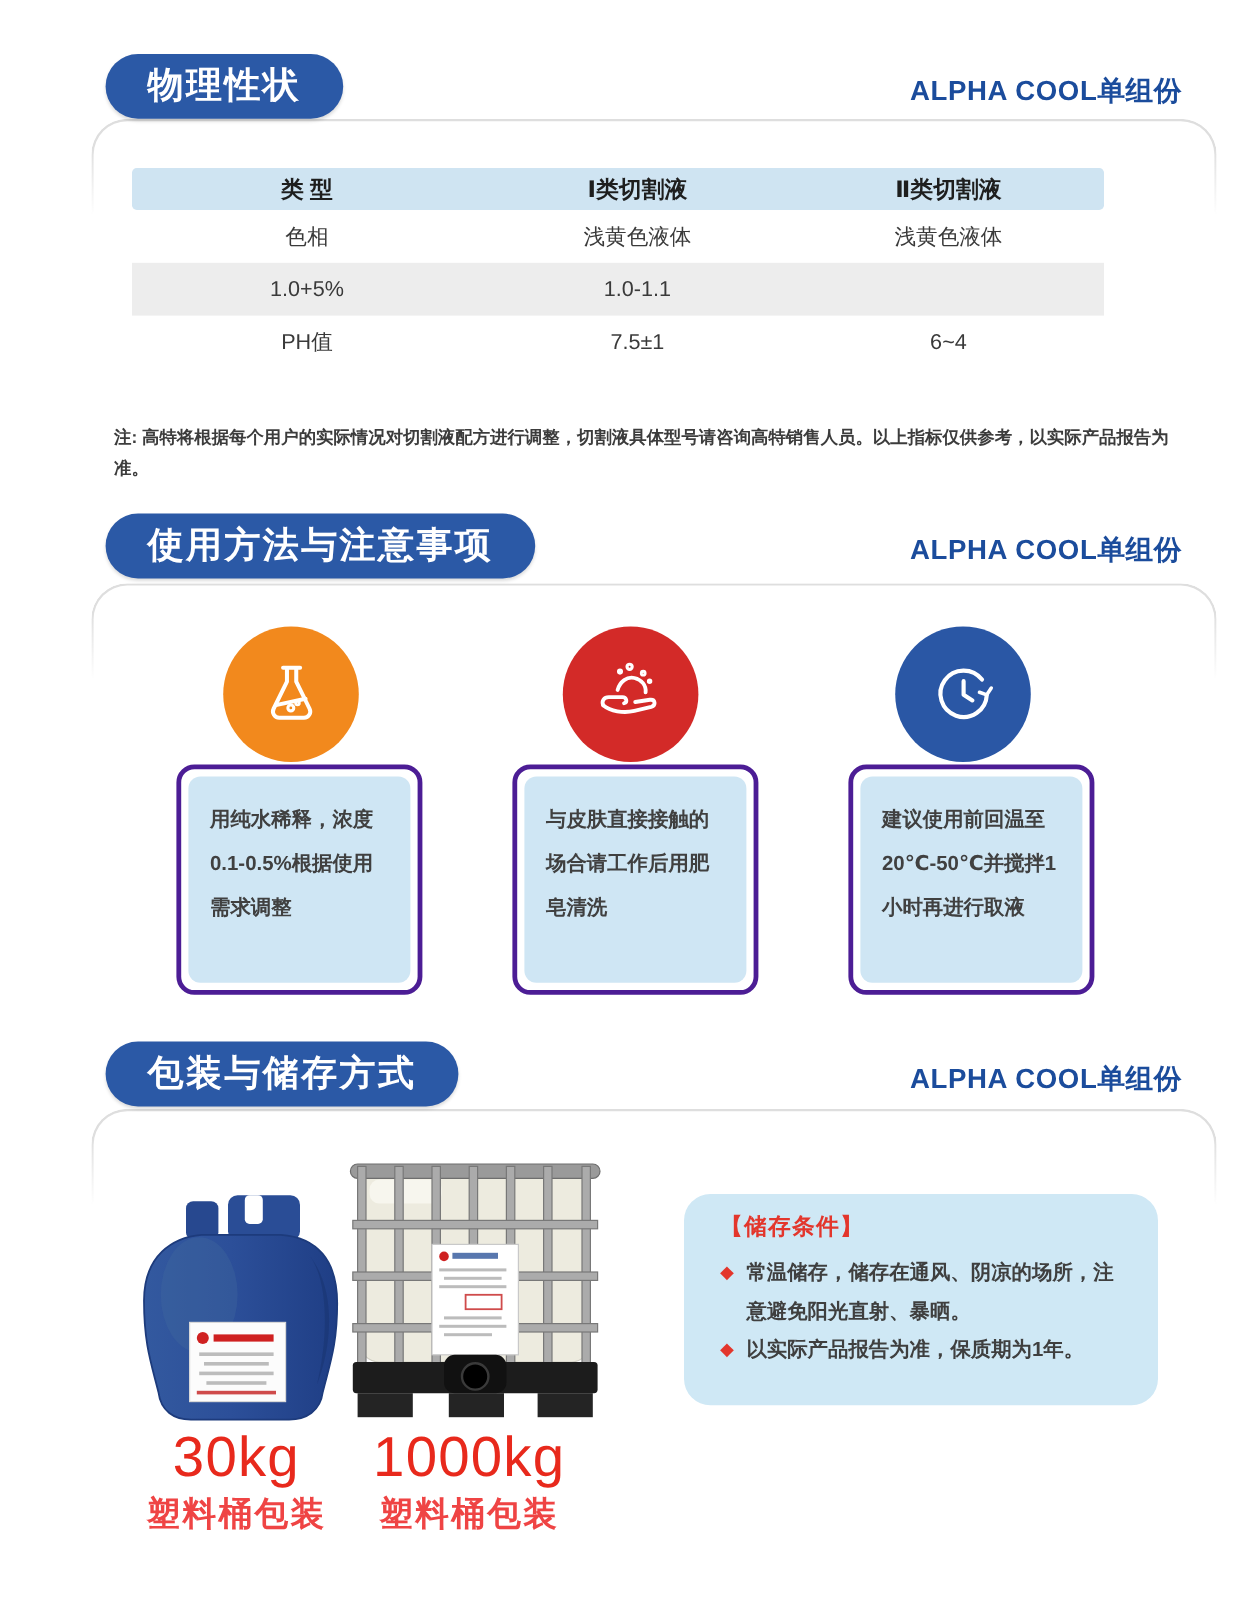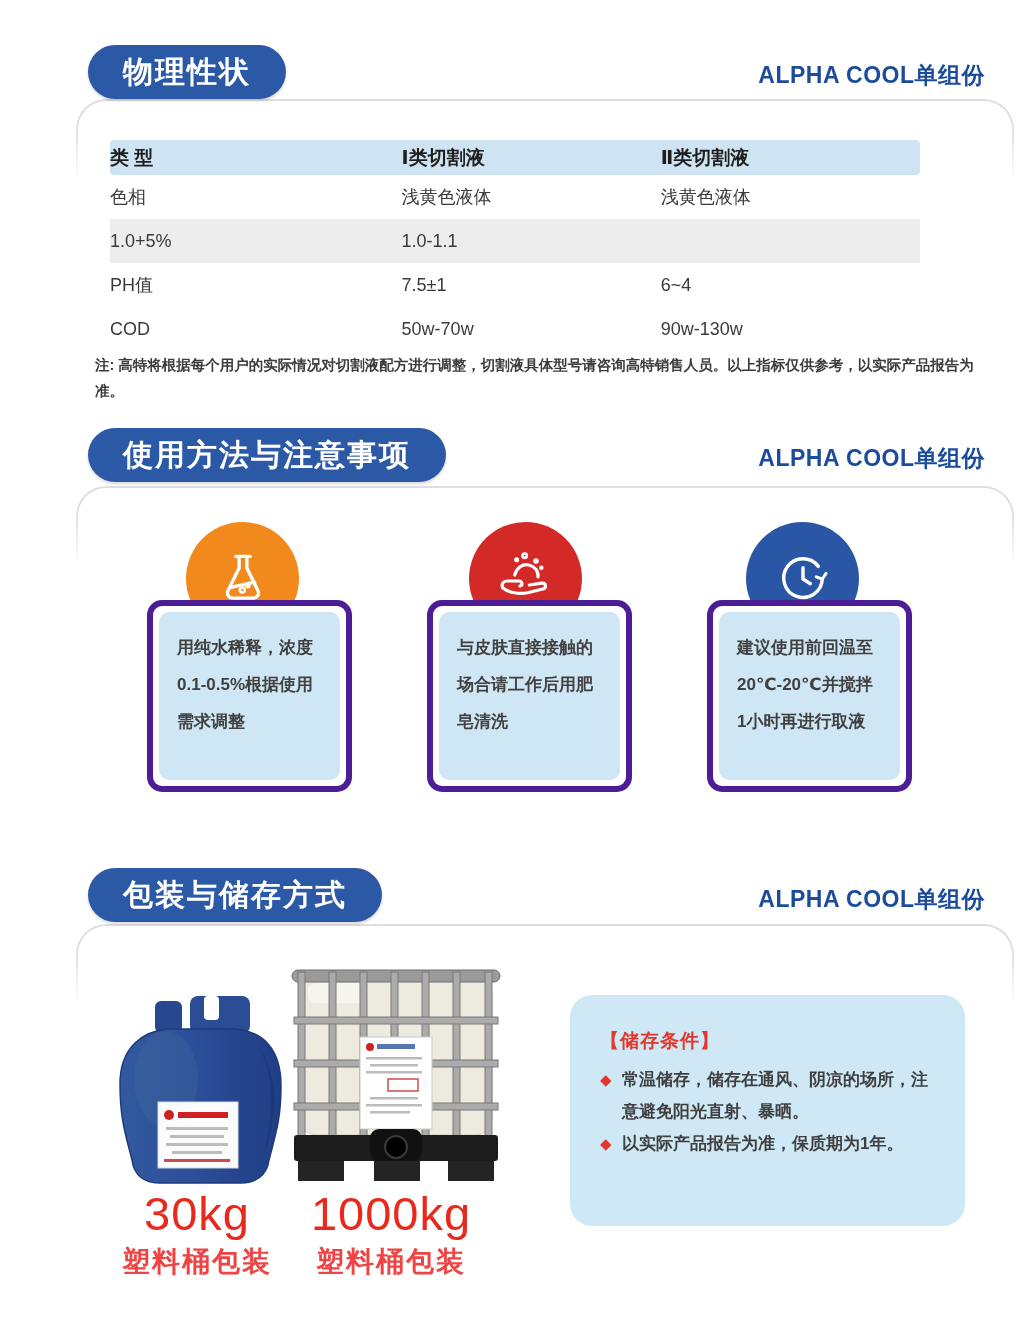--- a/index.html
+++ b/index.html
@@ -15,44 +15,44 @@
 
   .badge{position:absolute;left:88px;background:#2b59a6;color:#fff;font-weight:700;
     font-size:30px;line-height:54px;height:54px;padding:0 35px;border-radius:27px;
     letter-spacing:2px;white-space:nowrap;box-shadow:0 2px 3px rgba(0,0,0,.15);z-index:3;}
   .brand{position:absolute;right:43px;color:#1b4c9c;font-weight:700;font-size:23px;
     letter-spacing:.5px;white-space:nowrap;}
 
   
   .ptable{position:absolute;left:110px;top:140px;width:810px;font-size:18px;}
   .prow{display:grid;grid-template-columns:36% 32% 32%;align-items:center;}
-  .prow>div{padding:0 0;}
+  .prow>div{text-align:center;padding:0 0;}
   .phead{background:#cfe4f2;height:35px;font-weight:700;color:#1e1e1e;font-size:19px;border-radius:4px;}
   .pr{height:44px;color:#3a3a3a;}
   .pr.alt{background:#ededed;}
 
   .note{position:absolute;left:95px;top:352px;width:882px;font-size:14.5px;
     font-weight:600;color:#3c3c3c;line-height:26px;}
 
   
   .circle{position:absolute;width:113px;height:113px;border-radius:50%;top:522px;
     display:flex;align-items:center;justify-content:center;}
   .c-orange{background:#f2891d;}
   .c-red{background:#d32a28;}
   .c-blue{background:#2a57a5;}
 
-  .ucard{position:absolute;top:600px;width:205px;height:192px;border:6px solid #4c1d95;
+  .ucard{position:absolute;top:637px;width:205px;height:192px;border:4px solid #4c1d95;
     border-radius:15px;background:#fff;box-sizing:border-box;}
   .ucard .fill{position:absolute;left:6px;top:6px;right:6px;bottom:6px;background:#cfe6f4;
     border-radius:10px;padding:17px 18px;box-sizing:border-box;
     font-size:17px;font-weight:700;color:#404040;line-height:37px;}
 
   
-  .storage{position:absolute;left:570px;top:995px;width:395px;height:231px;background:#cfe8f5;
-    border-radius:22px;box-sizing:border-box;padding:33px 28px 0 30px;}
+  .storage{position:absolute;left:570px;top:995px;width:395px;height:176px;background:#cfe8f5;
+    border-radius:22px;box-sizing:border-box;padding:14px 28px 0 30px;}
   .storage .stitle{color:#e3362c;font-weight:700;font-size:19px;margin-bottom:10px;letter-spacing:1px;}
   .bullet{position:relative;padding-left:22px;font-size:17px;font-weight:700;color:#3f3f3f;line-height:32px;}
   .diamond{position:absolute;left:0;top:0;color:#e3362c;font-size:15px;}
 
   .weight{position:absolute;top:1186px;font-size:47px;font-weight:400;color:#e8291c;
     text-align:center;letter-spacing:1px;}
   .caption{position:absolute;top:1243px;font-size:28px;font-weight:800;color:#ef4444;
     text-align:center;letter-spacing:2px;}
 </style>
 </head>
@@ -74,25 +74,20 @@
     <div>浅黄色液体</div>
   </div>
   <div class="prow pr alt">
     <div>1.0+5%</div>
     <div>1.0-1.1</div>
   </div>
   <div class="prow pr">
     <div>PH值</div>
     <div>7.5±1</div>
     <div>6~4</div>
-  </div>
-  <div class="prow pr">
-    <div>COD</div>
-    <div>50w-70w</div>
-    <div>90w-130w</div>
   </div>
 </div>
 
 <div class="note">注: 高特将根据每个用户的实际情况对切割液配方进行调整，切割液具体型号请咨询高特销售人员。以上指标仅供参考，以实际产品报告为准。</div>
 
 <div class="sec-cap" style="top:486px"></div>
 <div class="badge" style="top:428px">使用方法与注意事项</div>
 <div class="brand" style="top:443px">ALPHA COOL单组份</div>
 
 <div class="circle c-orange" style="left:186px">
@@ -123,21 +118,21 @@
   </svg>
 </div>
 
 <div class="ucard" style="left:147px">
   <div class="fill">用纯水稀释，浓度0.1-0.5%根据使用需求调整</div>
 </div>
 <div class="ucard" style="left:427px">
   <div class="fill">与皮肤直接接触的场合请工作后用肥皂清洗</div>
 </div>
 <div class="ucard" style="left:707px">
-  <div class="fill">建议使用前回温至20℃-20℃并搅拌1小时再进行取液</div>
+  <div class="fill">建议使用前回温至20℃-50℃并搅拌1小时再进行取液</div>
 </div>
 
 <div class="sec-cap" style="top:924px"></div>
 <div class="badge" style="top:868px">包装与储存方式</div>
 <div class="brand" style="top:884px">ALPHA COOL单组份</div>
 
 <svg class="abs" style="left:106px;top:984px" width="188" height="206" viewBox="0 0 188 206">
   <defs>
     <linearGradient id="drumG" x1="0" y1="0" x2="1" y2="0">
       <stop offset="0" stop-color="#33599f"></stop>

